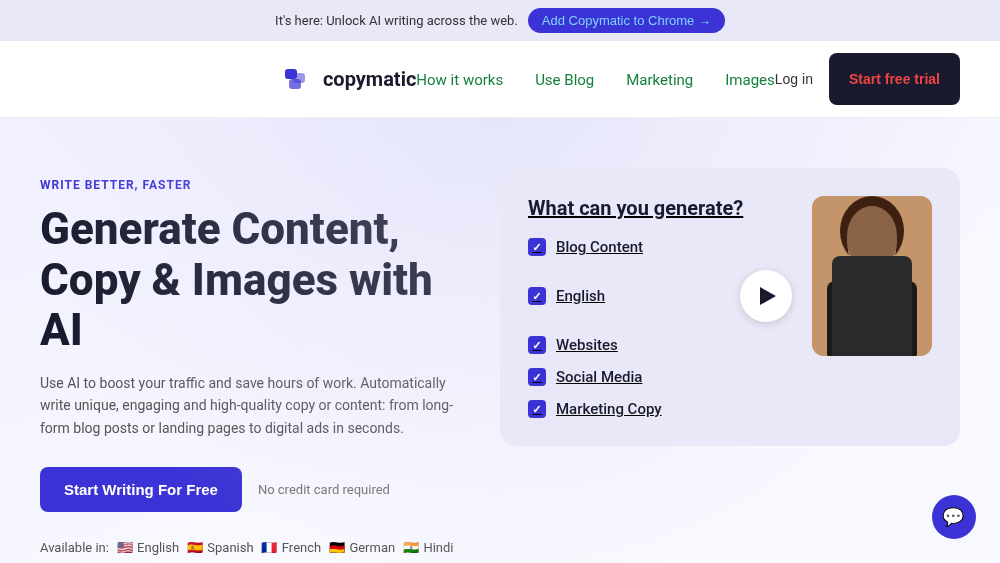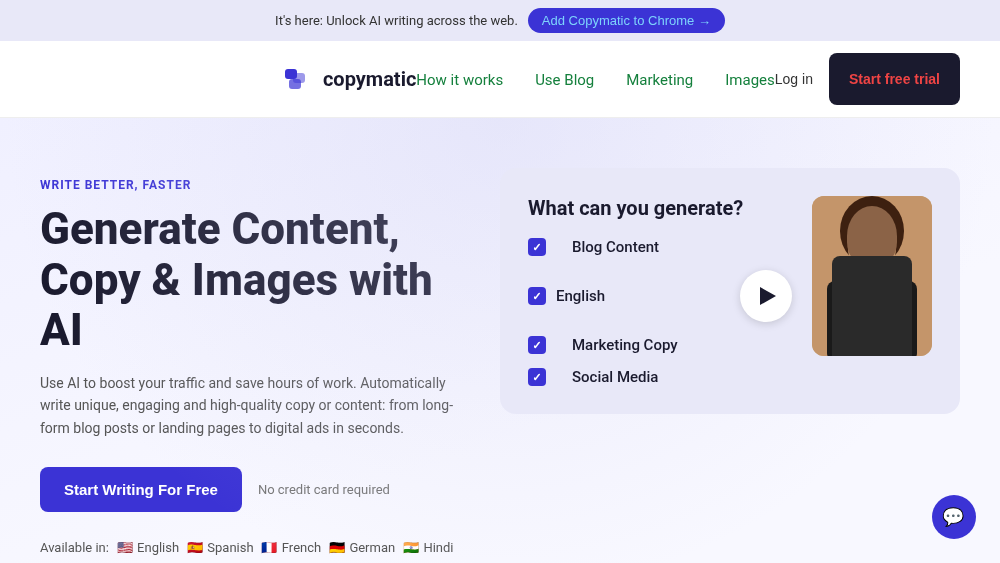--- a/index.html
+++ b/index.html
@@ -175,40 +175,41 @@
       margin-top: 10px;
     }
     .generate-card {
       background: #e8e8f8;
       border-radius: 16px;
       padding: 28px 28px 28px 28px;
       display: flex;
       gap: 20px;
       align-items: flex-start;
       position: relative;
+      text-decoration: underline;
     }
     .card-content {
       flex: 1;
     }
     .card-title {
       font-size: 20px;
       font-weight: 700;
       color: #1a1a2e;
       margin-bottom: 18px;
     }
     .check-list {
       list-style: none;
       display: flex;
       flex-direction: column;
       gap: 14px;
     }
     .check-list li {
       display: flex;
       align-items: flex-start;
-      gap: 26px;
+      gap: 10px;
       font-size: 15px;
       color: #1a1a2e;
       font-weight: 500;
     }
     .check-icon {
       width: 18px;
       height: 18px;
       background: #3b33d5;
       border-radius: 4px;
       display: flex;
@@ -360,25 +361,29 @@
               <span>English</span>
               <div style="margin-left:auto;">
                 <button class="play-btn">
                   <div class="play-triangle"></div>
                 </button>
               </div>
             </div>
           </li>
           <li>
             <span class="check-icon"></span>
-            <span>Marketing Copy</span>
+            <span>Websites</span>
           </li>
           <li>
             <span class="check-icon"></span>
             <span>Social Media</span>
+          </li>
+          <li>
+            <span class="check-icon"></span>
+            <span>Marketing Copy</span>
           </li>
         </ul>
       </div>
       <div class="person-img">
         
         <svg viewBox="0 0 120 160" width="120" height="160">
 
           <rect width="120" height="160" fill="#c4956a"></rect>
 
           <ellipse cx="60" cy="35" rx="32" ry="35" fill="#3d2010"></ellipse>

